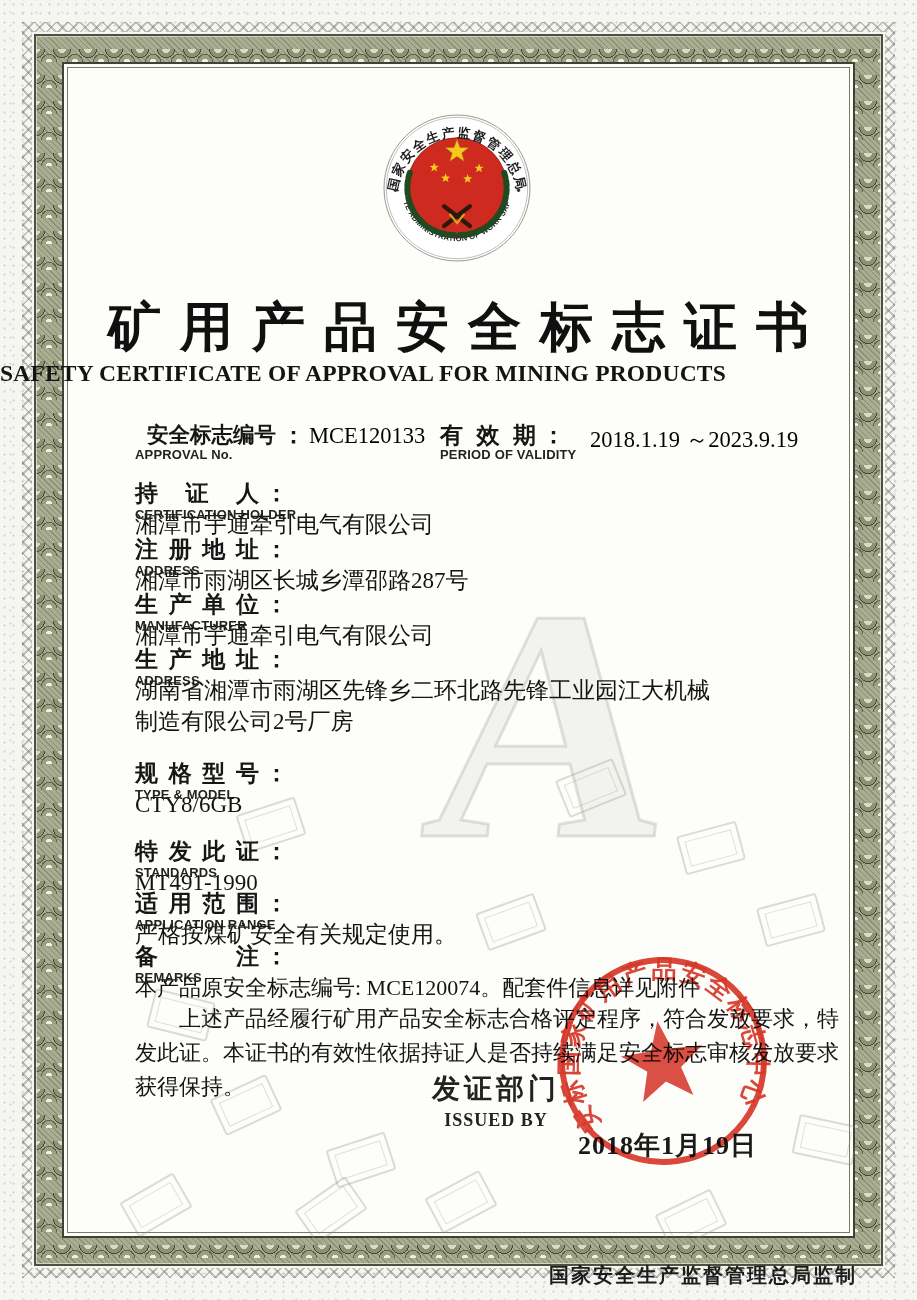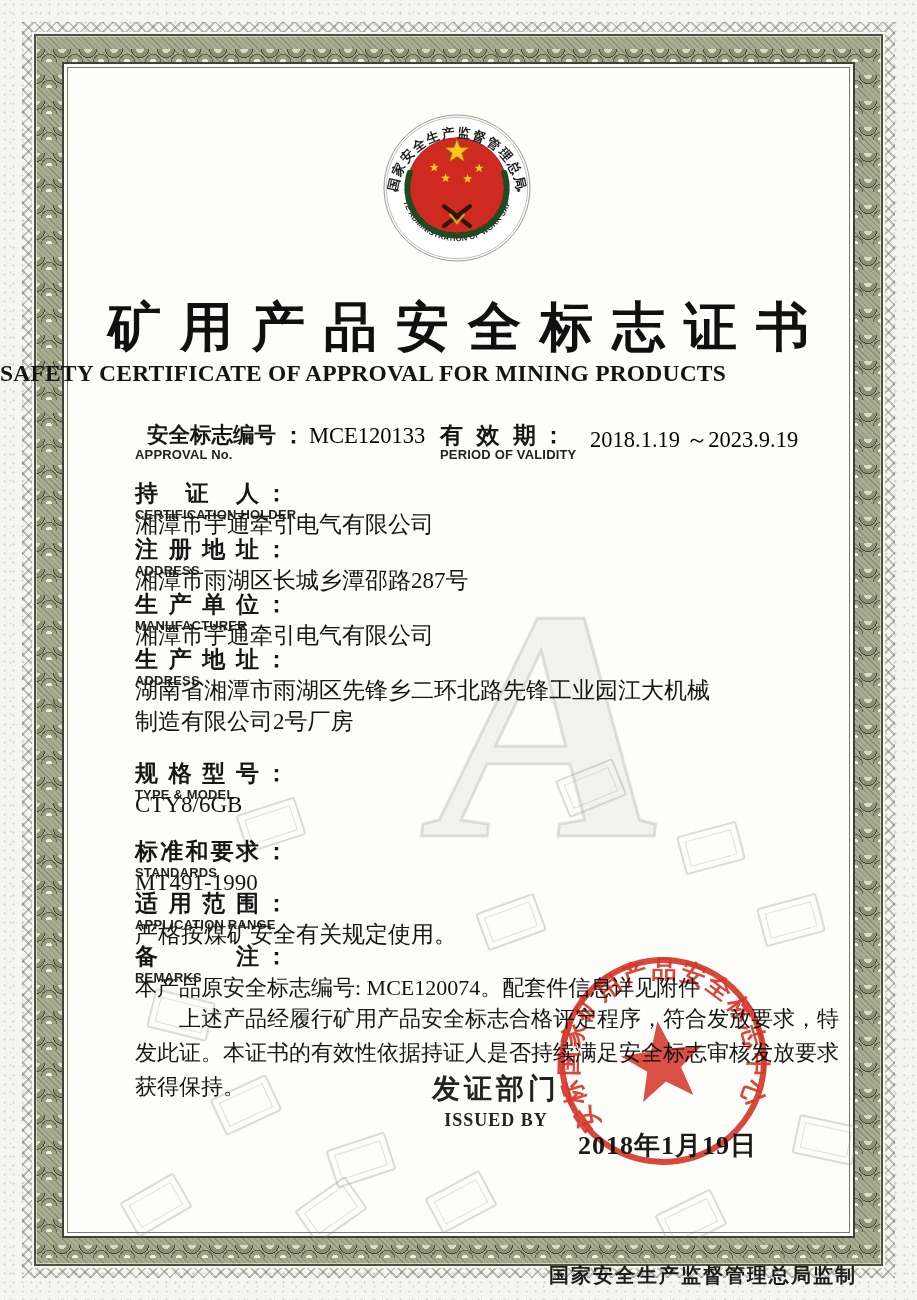--- a/index.html
+++ b/index.html
@@ -203,21 +203,21 @@
   </div>
   <div class="row" style="top:644px">
     <span class="zh">生产地址</span><span class="colon">：</span><span class="val">湖南省湘潭市雨湖区先锋乡二环北路先锋工业园江大机械制造有限公司2号厂房</span>
     <div class="en">ADDRESS</div>
   </div>
   <div class="row" style="top:758px">
     <span class="zh">规格型号</span><span class="colon">：</span><span class="val">CTY8/6GB</span>
     <div class="en">TYPE &amp; MODEL</div>
   </div>
   <div class="row" style="top:836px">
-    <span class="zh">标准和要求</span><span class="colon">：</span><span class="val">MT491-1990</span>
+    <span class="zh">特发此证</span><span class="colon">：</span><span class="val">MT491-1990</span>
     <div class="en">STANDARDS</div>
   </div>
   <div class="row" style="top:888px">
     <span class="zh">适用范围</span><span class="colon">：</span><span class="val">严格按煤矿安全有关规定使用。</span>
     <div class="en">APPLICATION RANGE</div>
   </div>
   <div class="row" style="top:941px">
     <span class="zh">备注</span><span class="colon">：</span><span class="val" style="font-size:22px;width:600px">本产品原安全标志编号: MCE120074。配套件信息详见附件</span>
     <div class="en">REMARKS</div>
   </div>

